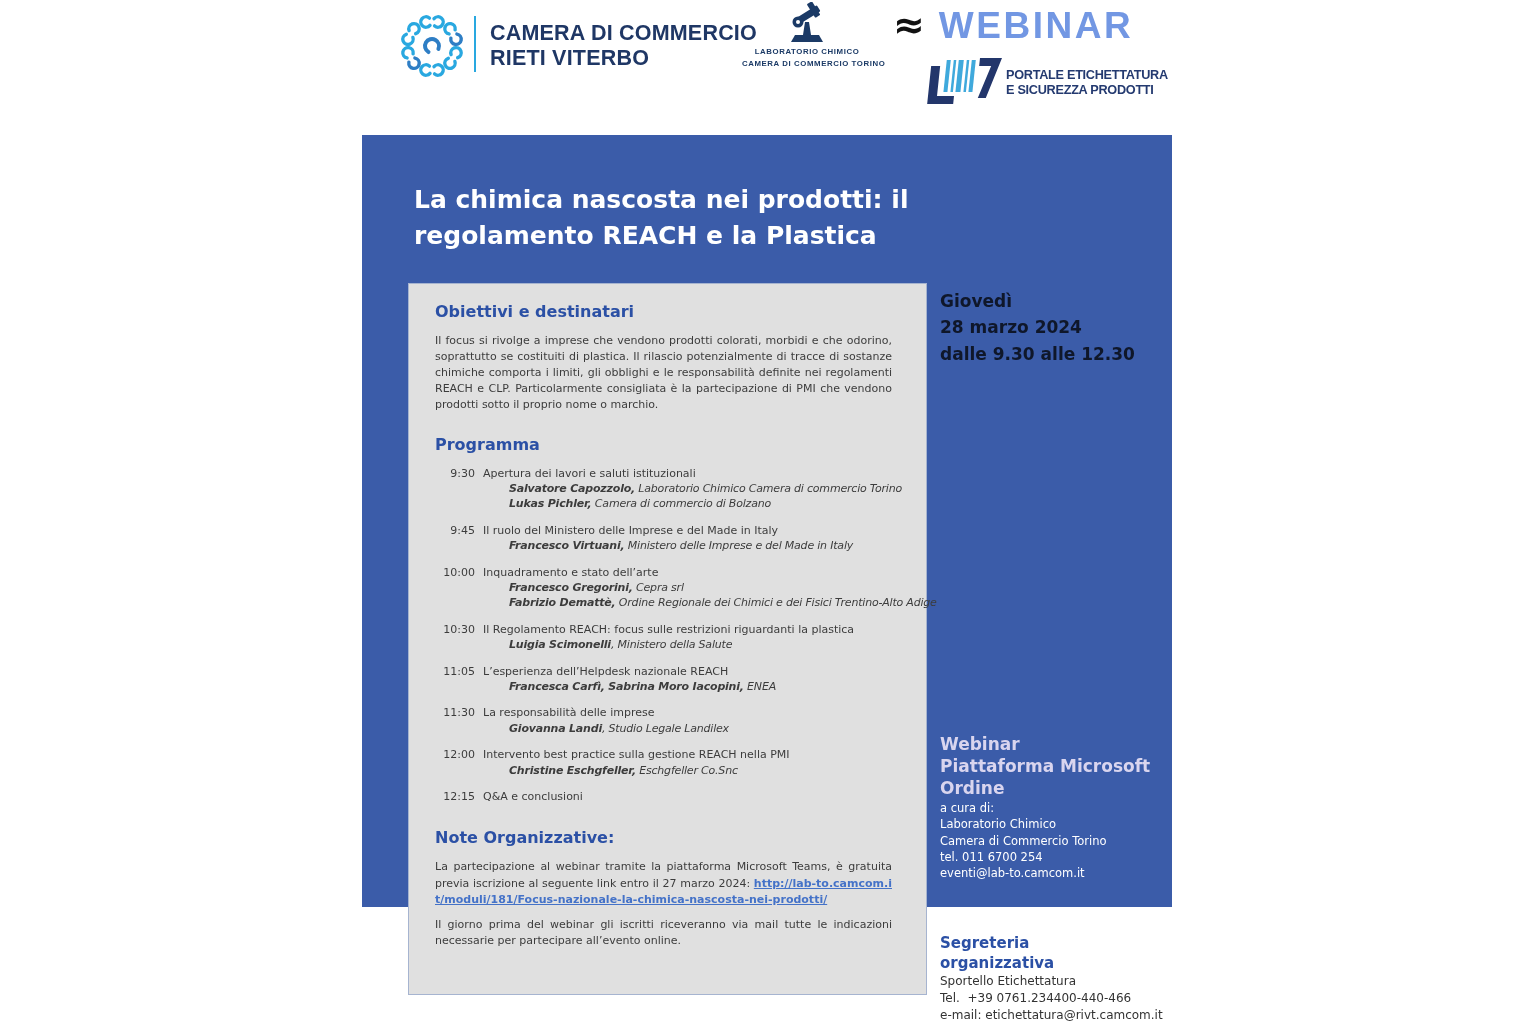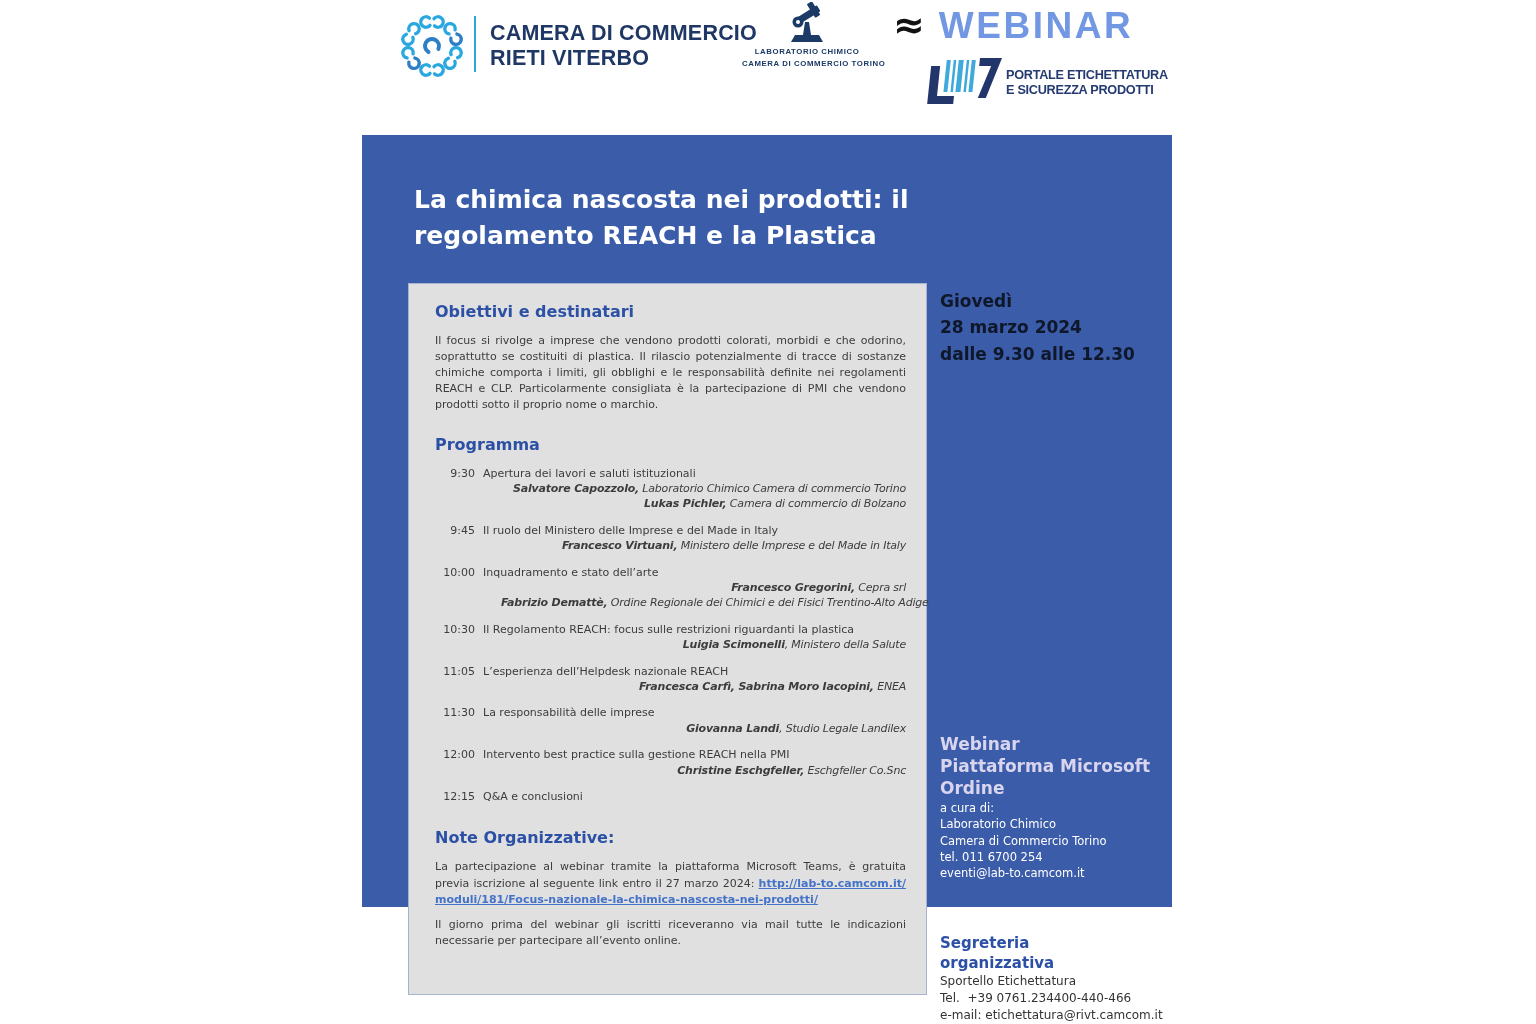--- a/index.html
+++ b/index.html
@@ -21,29 +21,29 @@
   .portale-group{position:absolute;left:926px;top:58px;display:flex;align-items:center;gap:4px;}
   .portale-name{font-family:"Liberation Sans",sans-serif;font-weight:bold;font-size:13.5px;
                 line-height:1.12;color:#243a70;letter-spacing:-.3px;transform:scaleX(.94);
                 transform-origin:left center;white-space:nowrap;}
   
   .panel{position:absolute;left:362px;top:135px;width:810px;height:772px;background:#3b5ca9;}
   .event-title{position:absolute;left:414px;top:182px;width:600px;color:#ffffff;
                font-weight:bold;font-size:25px;line-height:1.45;}
   
   .card{position:absolute;left:408px;top:283px;width:519px;height:712px;background:#e0e0e0;
-        border:1px solid #a6b4d0;box-sizing:border-box;padding:18px 20px 0 26px;color:#3c3c3c;}
+        border:1px solid #a6b4d0;box-sizing:border-box;padding:18px 34px 0 26px;color:#3c3c3c;}
   .sec-heading{font-weight:bold;font-size:16px;color:#2b50a5;margin:0 0 12px 0;}
   .body-par{font-size:11px;line-height:1.45;text-align:justify;margin:0;}
   .prog-heading{margin-top:22px;}
   .prog-list{margin-top:2px;font-size:11px;line-height:1.4;}
   .prog-item{display:flex;margin-bottom:11px;}
   .prog-time{flex:none;width:40px;text-align:right;margin-right:8px;}
   .prog-body{flex:1;min-width:0;}
-  .prog-speaker{margin-left:18px;white-space:nowrap;letter-spacing:-.2px;text-align:right;}
+  .prog-speaker{margin-left:26px;white-space:nowrap;letter-spacing:-.2px;}
   .spk-name{font-weight:bold;font-style:italic;}
   .spk-affil{font-style:italic;}
   .notes-heading{margin-top:24px;}
   .note-par{font-size:11px;line-height:1.5;text-align:justify;margin:0 0 8px 0;}
   .reg-link{color:#4472c8;font-weight:bold;text-decoration:underline;word-break:break-all;cursor:pointer;}
   
   .date-block{position:absolute;left:940px;top:288px;color:#0f172a;font-weight:bold;
               font-size:17px;line-height:1.55;white-space:nowrap;}
   .platform-block{position:absolute;left:940px;top:733px;color:#d9d5ef;font-weight:bold;
                   font-size:17px;line-height:1.3;white-space:nowrap;}

